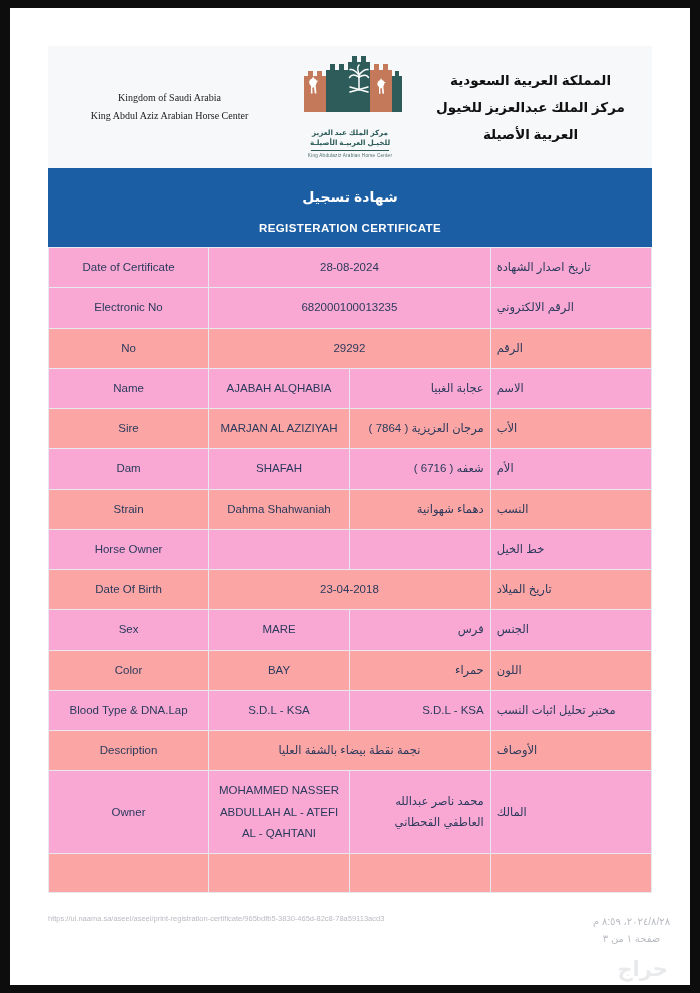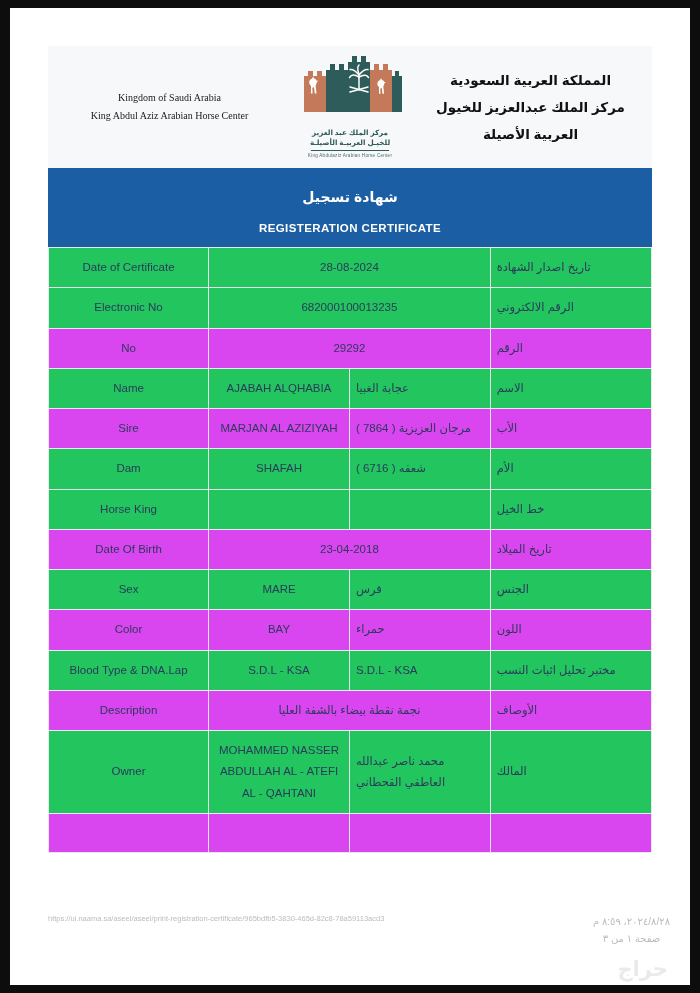--- a/index.html
+++ b/index.html
@@ -93,24 +93,24 @@
   table.cert-table td{
     border:1px solid #e6eaf0;
     color:#2b3a5c;
     font-size:11.5px;
     padding:9px 6px;
     vertical-align:middle;
     line-height:1.85;
   }
   .c-en-label{width:124px;text-align:center;}
   .c-en-val{width:228px;text-align:center;}
-  .c-ar-val{width:127px;text-align:left;direction:rtl;margin-left:22px;}
+  .c-ar-val{width:127px;text-align:right;direction:rtl;margin-left:22px;}
   .c-ar-label{width:125px;text-align:left;direction:rtl;}
-  tr.alt td{background:#22c55e;}
-  tr.plain td{background:#d946ef;padding-left:6px;}
+  tr.alt td{background:#f9a8d4;}
+  tr.plain td{background:#fca5a5;padding-left:6px;}
   td.empty{height:20px;padding:11px 6px;}
 
   
   .footer{
     position:absolute;
     left:38px; right:20px;
     top:905px;
     display:flex;
     justify-content:space-between;
     align-items:flex-start;
@@ -229,22 +229,28 @@
             <td class="c-en-val">MARJAN AL AZIZIYAH</td>
             <td class="c-ar-val">مرجان العزيزية ( 7864 )</td>
             <td class="c-ar-label">الأب</td>
           </tr>
           <tr class="alt">
             <td class="c-en-label">Dam</td>
             <td class="c-en-val">SHAFAH</td>
             <td class="c-ar-val">شعفه ( 6716 )</td>
             <td class="c-ar-label">الأم</td>
           </tr>
-          <tr class="alt">
-            <td class="c-en-label">Horse King</td>
+          <tr class="plain">
+            <td class="c-en-label">Strain</td>
+            <td class="c-en-val">Dahma Shahwaniah</td>
+            <td class="c-ar-val">دهماء شهوانية</td>
+            <td class="c-ar-label">النسب</td>
+          </tr>
+          <tr class="alt">
+            <td class="c-en-label">Horse Owner</td>
             <td class="c-en-val"></td>
             <td class="c-ar-val"></td>
             <td class="c-ar-label">خط الخيل</td>
           </tr>
           <tr class="plain">
             <td class="c-en-label">Date Of Birth</td>
             <td class="c-en-val" colspan="2">23-04-2018</td>
             <td class="c-ar-label">تاريخ الميلاد</td>
           </tr>
           <tr class="alt">

